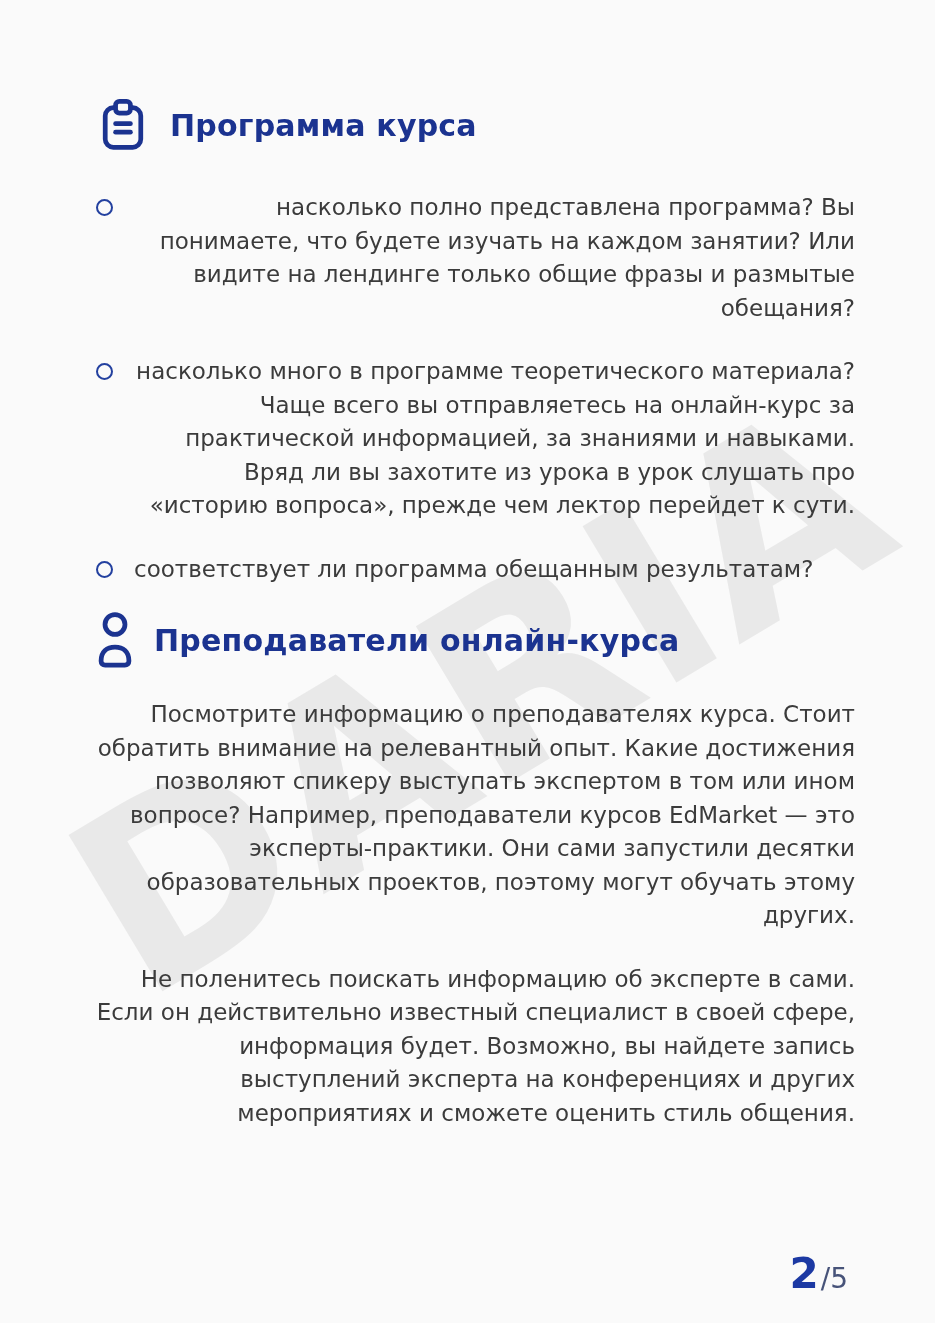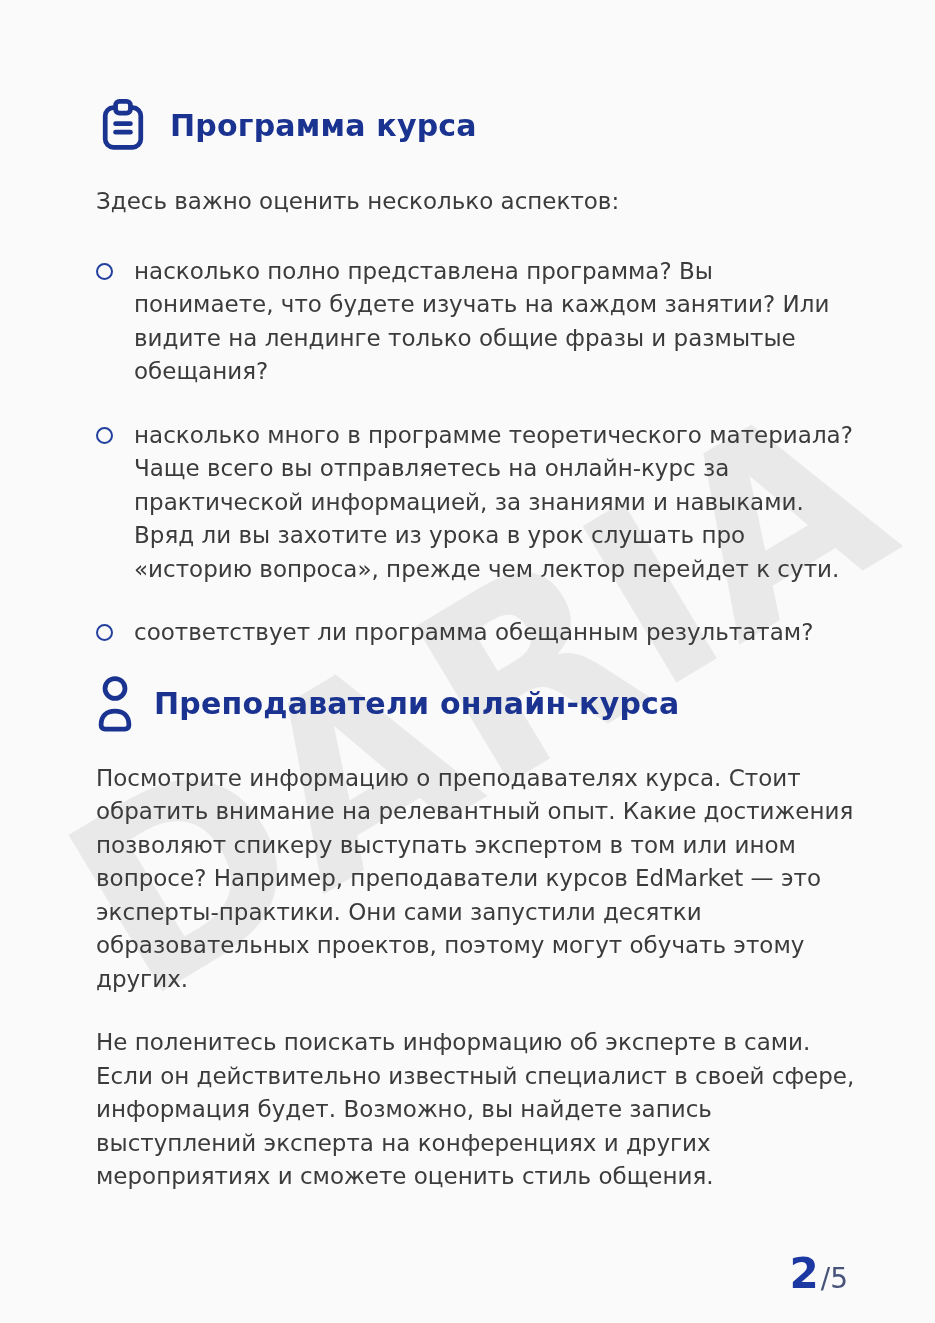--- a/index.html
+++ b/index.html
@@ -25,20 +25,21 @@
     color: #e9e9e9;
     white-space: nowrap;
     z-index: 0;
     user-select: none;
   }
   .content {
     position: relative;
     z-index: 1;
     padding: 95px 64px 0 96px;
     width: 919px;
+    text-align: right;
   }
   .section-header {
     display: flex;
     align-items: center;
     gap: 20px;
     color: #1b3390;
   }
   .section-header .hdr-icon { flex: 0 0 auto; display: block; }
   .section-title {
     font-size: 30px;
@@ -111,21 +112,20 @@
         <svg class="hdr-icon" width="54" height="60" viewBox="0 0 24 26" fill="none">
           <rect x="4.1" y="5.3" width="15.8" height="17.6" rx="3.6" stroke="#1b3390" stroke-width="2.1"></rect>
           <rect x="8.7" y="2.5" width="6.6" height="5.2" rx="1.7" fill="#fafafa" stroke="#1b3390" stroke-width="2.1"></rect>
           <line x1="8.7" y1="12.4" x2="15.3" y2="12.4" stroke="#1b3390" stroke-width="2.1" stroke-linecap="round"></line>
           <line x1="8.7" y1="16.2" x2="15.3" y2="16.2" stroke="#1b3390" stroke-width="2.1" stroke-linecap="round"></line>
         </svg>
       </span>
       <h2 class="section-title">Программа курса</h2>
     </div>
 
-    <p class="body-text intro">Здесь важно оценить несколько аспектов:</p>
 
     <ul class="bullet-list">
       <li class="bullet-item">
         <span class="bullet-ring"></span>
         <span class="body-text">насколько полно представлена программа? Вы понимаете, что будете изучать на каждом занятии? Или видите на лендинге только общие фразы и размытые обещания?</span>
       </li>
       <li class="bullet-item">
         <span class="bullet-ring"></span>
         <span class="body-text">насколько много в программе теоретического материала? Чаще всего вы отправляетесь на онлайн-курс за практической информацией, за знаниями и навыками. Вряд ли вы захотите из урока в урок слушать про «историю вопроса», прежде чем лектор перейдет к сути.</span>
       </li>

